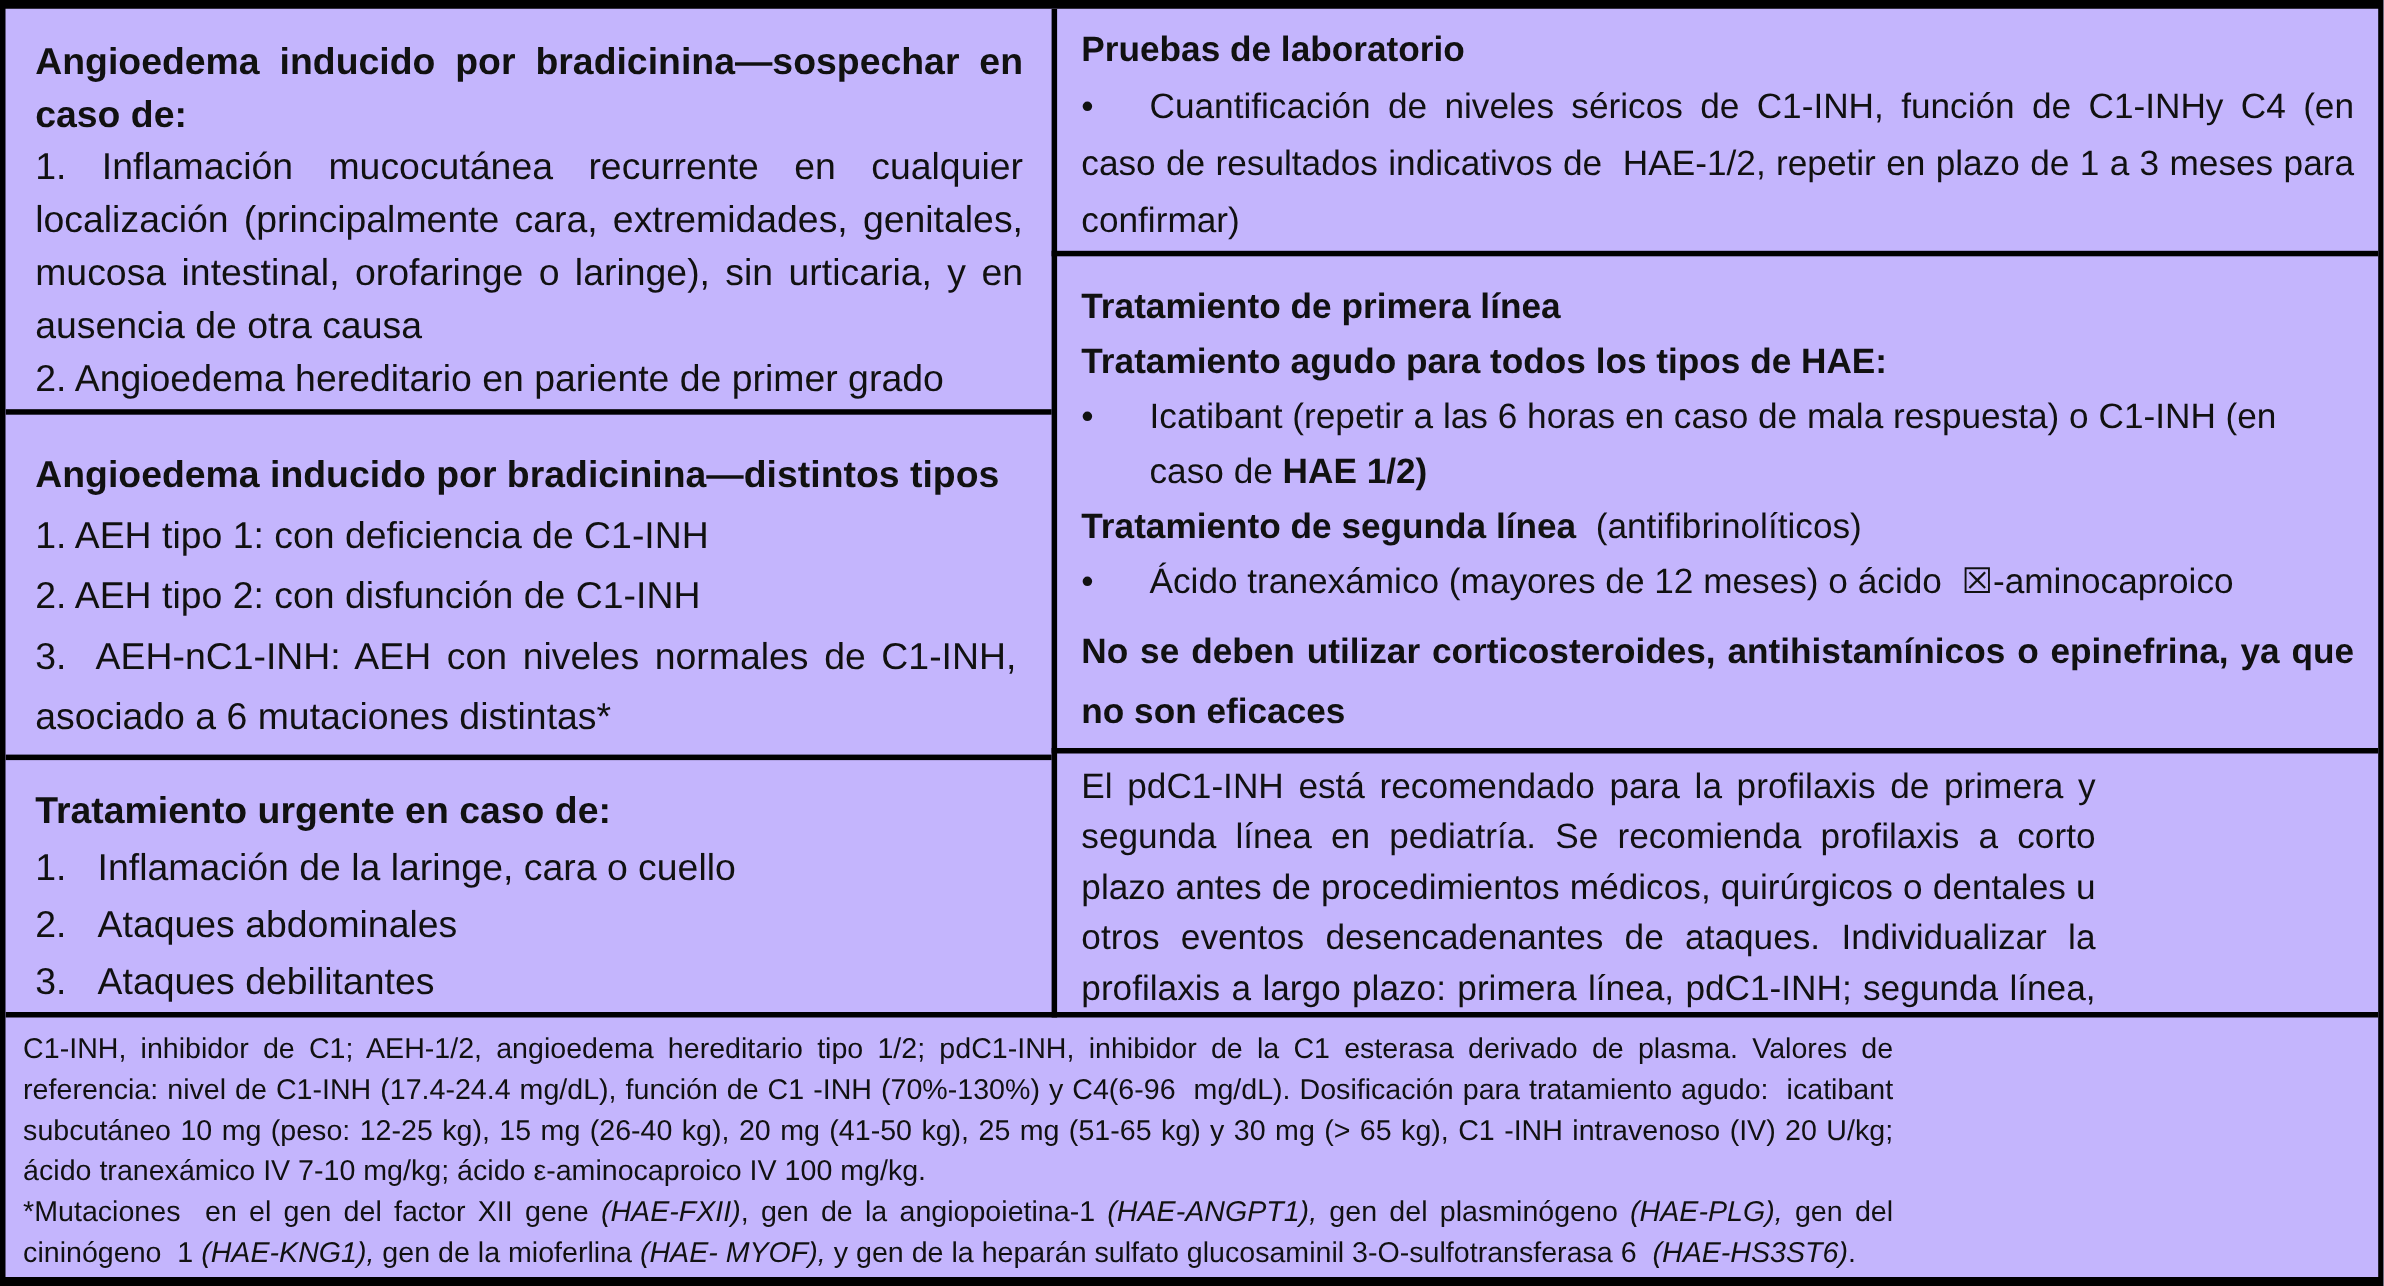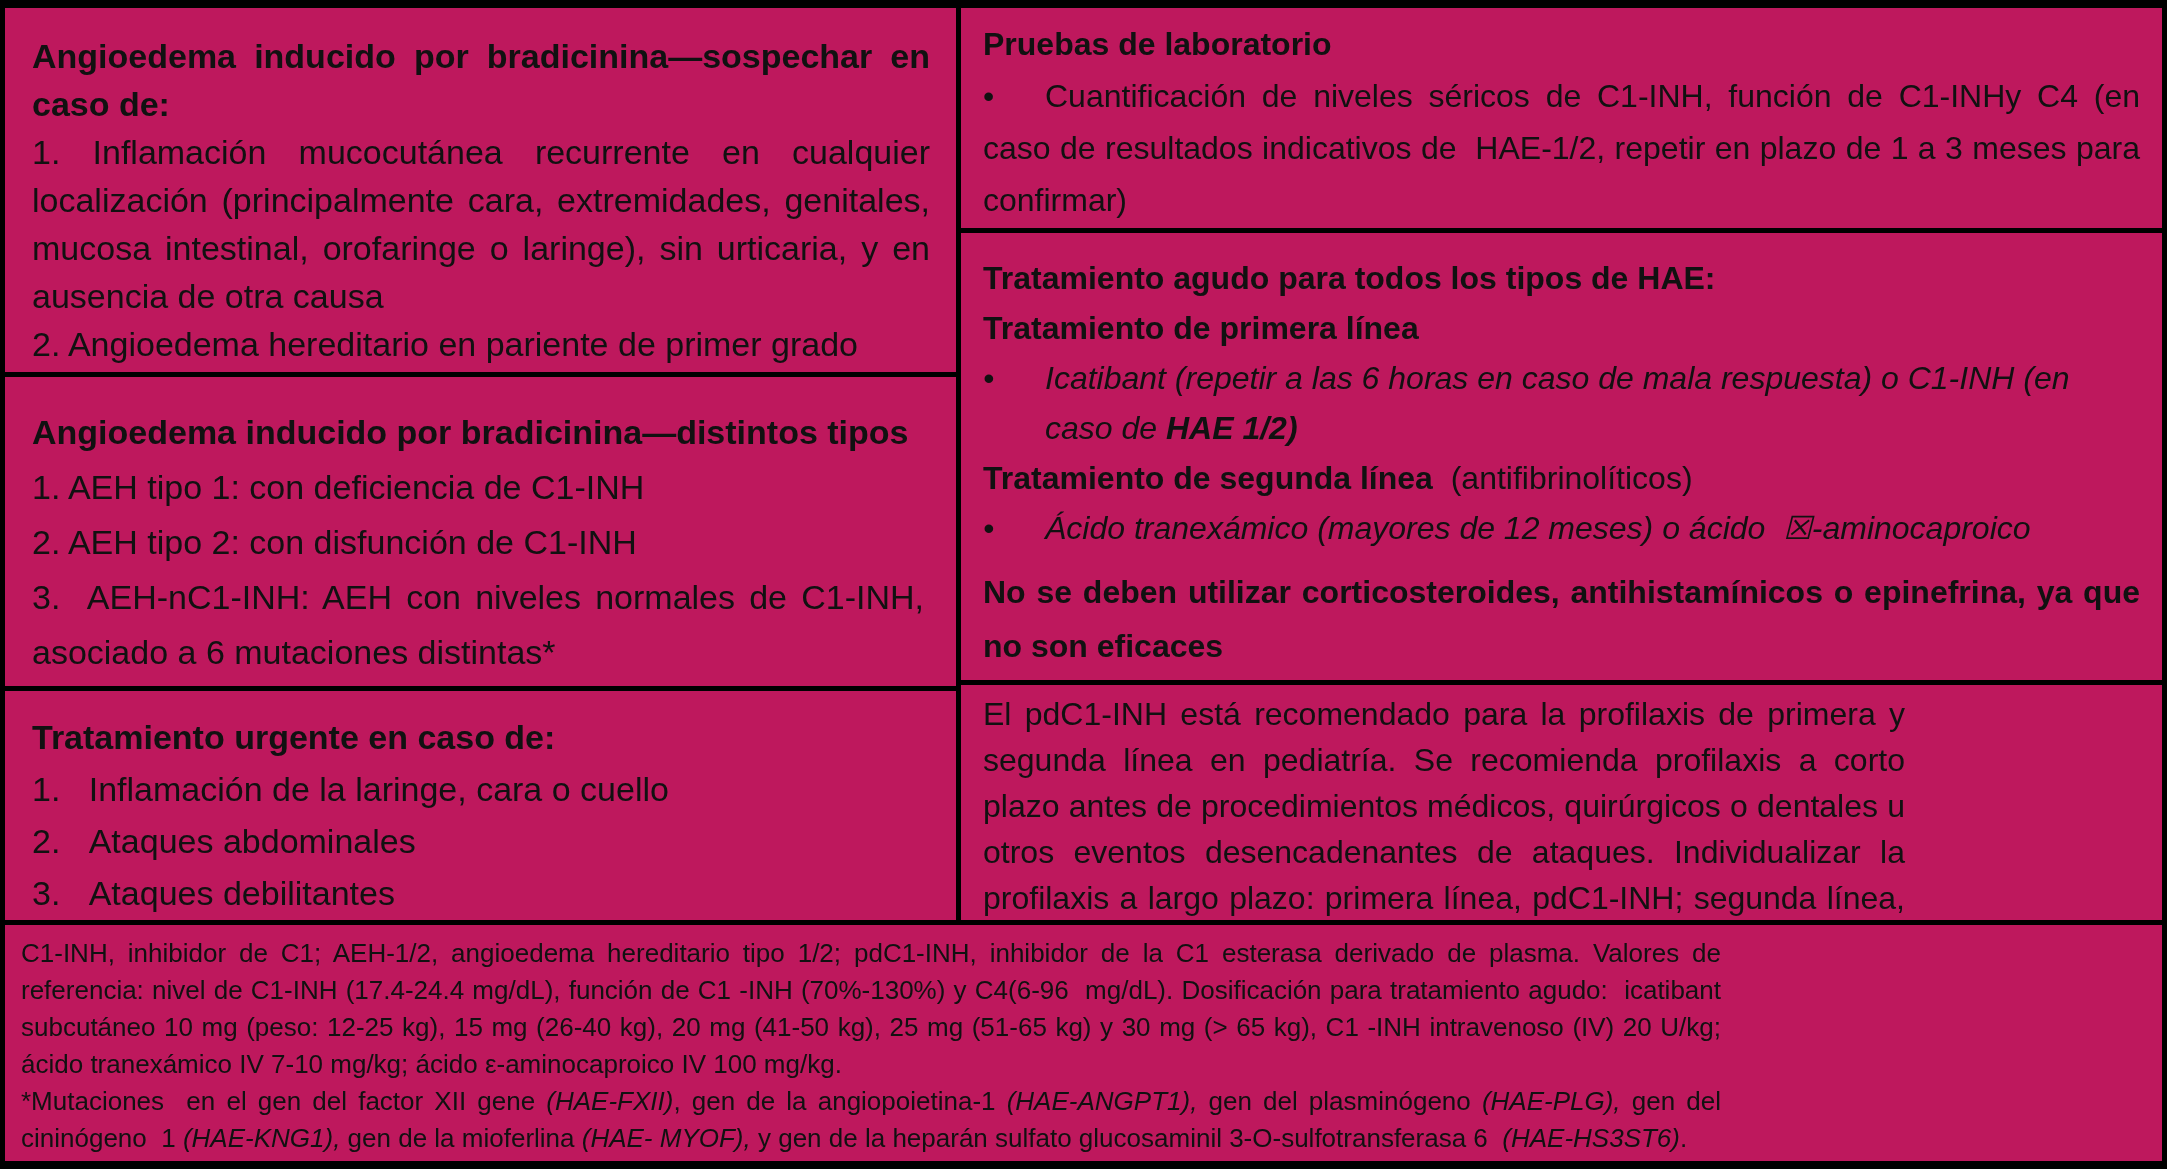--- a/index.html
+++ b/index.html
@@ -6,21 +6,21 @@
   body {
     font-family: "Liberation Sans", sans-serif;
     color: #111111;
     -webkit-font-smoothing: antialiased;
   }
   .sheet {
     position: relative;
     width: 2167px;
     height: 1169px;
     box-sizing: border-box;
-    background: #be185d;
+    background: #c4b5fd;
     border: 8px solid #000000;
     border-left-width: 5px;
     border-right-width: 5px;
     overflow: hidden;
   }
   .line { position: absolute; background: #000000; }
   
   .vdiv          { left: 951px; top: 0;     width: 5px;    height: 917px; }
   
   .hl-left-1     { left: 0;     top: 364px; width: 951px;  height: 5px; }
@@ -50,21 +50,21 @@
   #cell-footnote { left: 0; top: 917px; width: 1734px; height: 235px; padding: 10px 18px 0 16px; font-size: 26px; line-height: 37px; }
 
   .b   { font-weight: bold; }
   .it  { font-style: italic; margin-top: 12px; }
   .just { text-align: justify; }
   .warning { margin-top: 12px !important; line-height: 54px; }
 
   
   .bl       { position: relative; }
   .bullet   { display: inline-block; width: 62px; }
-  .hang     { padding-left: 62px; text-indent: -62px; font-style: italic; }
+  .hang     { padding-left: 62px; text-indent: -62px; }
   .hang .bullet { text-indent: 0; }
 </style>
 </head>
 <body>
 
 <div class="sheet">
 
   <div class="line vdiv"></div>
   <div class="line hl-left-1"></div>
   <div class="line hl-left-2"></div>
@@ -91,22 +91,22 @@
     <p>2.&nbsp;&nbsp;&nbsp;Ataques abdominales</p>
     <p>3.&nbsp;&nbsp;&nbsp;Ataques debilitantes</p>
   </section>
 
   <section class="cell cell-r" id="cell-laboratorio">
     <p class="b">Pruebas de laboratorio</p>
     <p class="bl just"><span class="bullet">•</span><span>Cuantificación de niveles séricos de C1-INH, función de C1-INHy C4 (en caso de resultados indicativos de &nbsp;HAE-1/2, repetir en plazo de 1 a 3 meses para confirmar)</span></p>
   </section>
 
   <section class="cell cell-r" id="cell-agudo">
+    <p class="b">Tratamiento de primera línea</p>
     <p class="b">Tratamiento agudo para todos los tipos de HAE:</p>
-    <p class="b">Tratamiento de primera línea</p>
     <p class="bl hang"><span class="bullet">•</span><span>Icatibant (repetir a las 6 horas en caso de mala respuesta) o C1-INH (en caso de </span><span class="b">HAE 1/2)</span></p>
     <p><span class="b">Tratamiento de segunda línea</span><span>&nbsp; (antifibrinolíticos)</span></p>
     <p class="bl hang"><span class="bullet">•</span><span>Ácido tranexámico (mayores de 12 meses) o ácido &nbsp;☒-aminocaproico</span></p>
     <p class="b warning just">No se deben utilizar corticosteroides, antihistamínicos o epinefrina, ya que no son eficaces</p>
   </section>
 
   <section class="cell cell-r" id="cell-profilaxis">
     <p class="just">El pdC1-INH está recomendado para la profilaxis de primera y segunda línea en pediatría. Se recomienda profilaxis a corto plazo antes de procedimientos médicos, quirúrgicos o dentales u otros eventos desencadenantes de ataques. Individualizar la profilaxis a largo plazo: primera línea, pdC1-INH; segunda línea, antifibrinolíticos.</p>
   </section>
 

